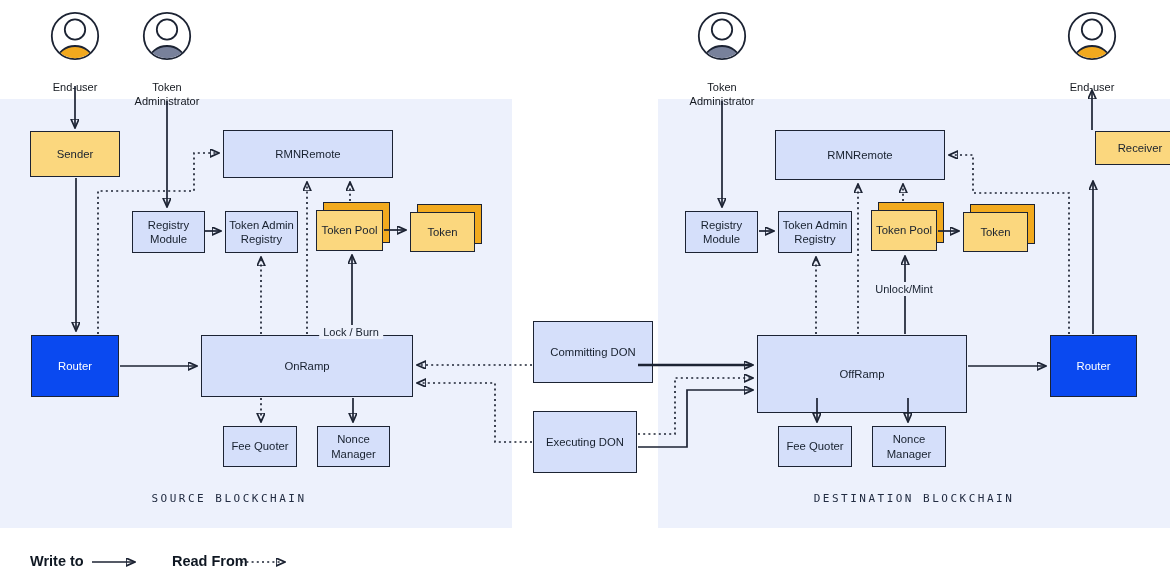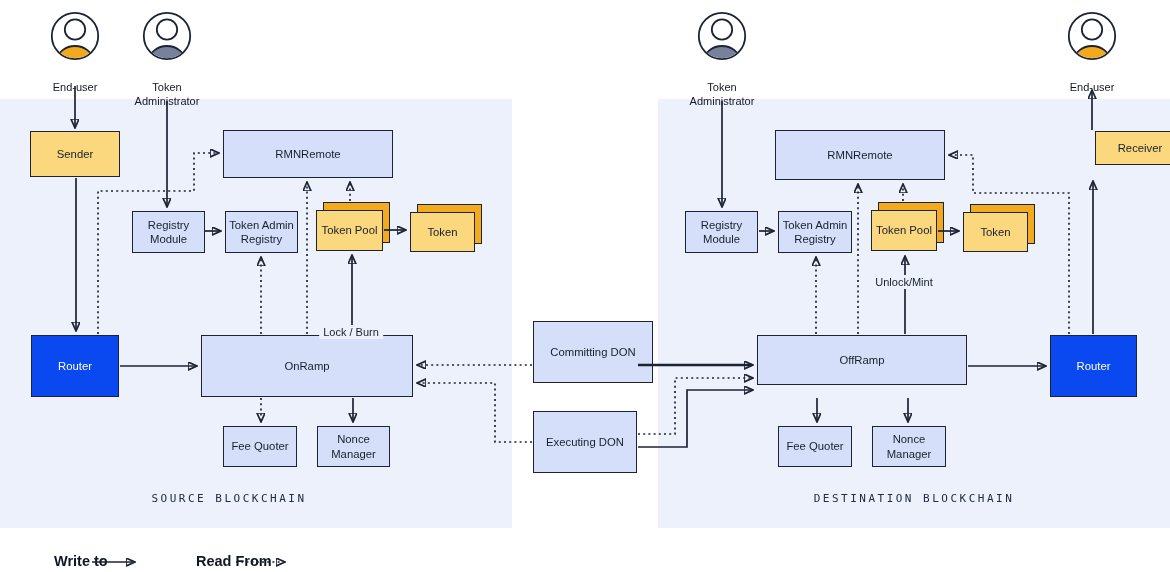--- a/index.html
+++ b/index.html
@@ -16,21 +16,21 @@
   .box.back{background:#f2aa1e;z-index:2;}
   .box.accent{background:#0a49f0;color:#ffffff;}
   .actor{position:absolute;width:96px;display:flex;flex-direction:column;align-items:center;z-index:3;}
   .actor-label{margin-top:20px;font-size:11px;line-height:1.25;text-align:center;color:#14181f;}
   #wires{position:absolute;left:0;top:0;z-index:4;pointer-events:none;}
   #wires path{fill:none;stroke:#1c2333;stroke-width:1.7;marker-end:url(#arrow);}
   #wires path.dot{stroke-dasharray:2 3.2;}
   #wires path.thick{stroke-width:2.3;}
   .edge-label{position:absolute;transform:translate(-50%,-50%);background:#edf1fc;
               padding:1px 4px;font-size:11px;white-space:nowrap;z-index:5;}
-  .legend-label{position:absolute;top:553px;font-size:14.5px;font-weight:600;color:#0f1722;z-index:3;margin-left:24px;}
+  .legend-label{position:absolute;top:553px;font-size:14.5px;font-weight:600;color:#0f1722;z-index:3;}
 </style>
 </head>
 <body>
 
 <div id="stage">
 
   <div class="panel" style="left:0;"></div>
   <div class="panel" style="left:658px;"></div>
   <div class="panel-tag" style="left:229px;">SOURCE BLOCKCHAIN</div>
   <div class="panel-tag" style="left:914px;">DESTINATION BLOCKCHAIN</div>
@@ -116,21 +116,21 @@
   <div class="box" style="left:533px;top:411px;width:104px;height:62px;">Executing DON</div>
 
   <div class="box" style="left:775px;top:130px;width:170px;height:50px;">RMNRemote</div>
   <div class="box yellow" style="left:1095px;top:131px;width:90px;height:34px;">Receiver</div>
   <div class="box" style="left:685px;top:211px;width:73px;height:42px;">Registry Module</div>
   <div class="box" style="left:778px;top:211px;width:74px;height:42px;">Token Admin Registry</div>
   <div class="box back" style="left:878px;top:202px;width:66px;height:41px;"></div>
   <div class="box yellow" style="left:871px;top:210px;width:66px;height:41px;">Token Pool</div>
   <div class="box back" style="left:970px;top:204px;width:65px;height:40px;"></div>
   <div class="box yellow" style="left:963px;top:212px;width:65px;height:40px;">Token</div>
-  <div class="box" style="left:757px;top:335px;width:210px;height:50px;">OffRamp</div>
+  <div class="box" style="left:757px;top:335px;width:210px;height:78px;">OffRamp</div>
   <div class="box accent" style="left:1050px;top:335px;width:87px;height:62px;">Router</div>
   <div class="box" style="left:778px;top:426px;width:74px;height:41px;">Fee Quoter</div>
   <div class="box" style="left:872px;top:426px;width:74px;height:41px;">Nonce Manager</div>
 
   <svg id="wires" width="1170" height="572">
     <defs>
       <marker id="arrow" markerUnits="userSpaceOnUse" markerWidth="10" markerHeight="9" refX="8" refY="4" orient="auto">
         <path d="M0,0 L9,4 L0,8 Z" fill="#1c2333" stroke="none"></path>
       </marker>
     </defs>
@@ -167,18 +167,18 @@
     <path d="M817 398 V421"></path>
     <path d="M908 398 V421"></path>
     <path d="M1093 334 V182"></path>
     <path d="M1092 130 V91"></path>
 
     <path d="M92 562 H134"></path>
     <path class="dot" d="M236 562 H284"></path>
   </svg>
 
   <div class="edge-label" style="left:351px;top:292px;margin-top:40px;">Lock / Burn</div>
-  <div class="edge-label" style="left:904px;top:282px;">Unlock/Mint</div>
+  <div class="edge-label" style="left:904px;top:289px;">Unlock/Mint</div>
 
   <div class="legend-label" style="left:30px;">Write to</div>
   <div class="legend-label" style="left:172px;">Read From</div>
 
 </div>
 
 </body></html>

